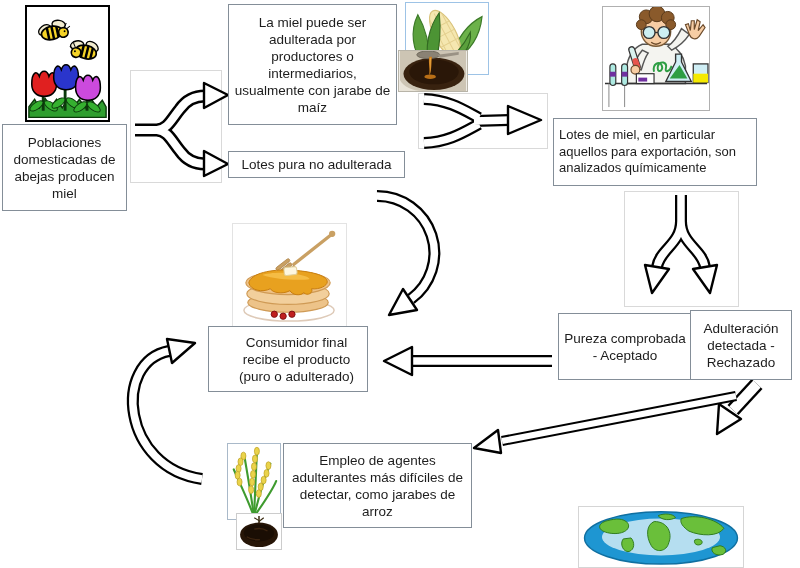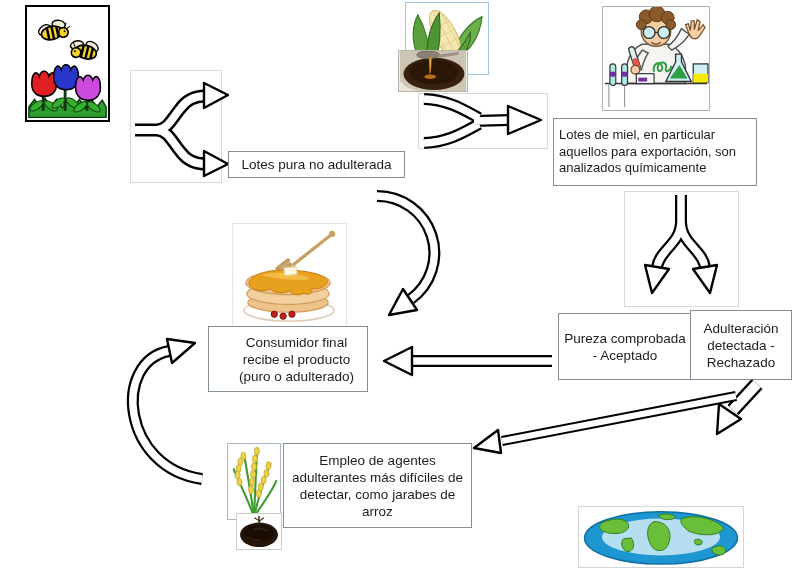--- a/index.html
+++ b/index.html
@@ -72,20 +72,26 @@
       <polygon class="ah" points="389,315 417,310 403,289"></polygon>
     </g>
 
     <g>
       <path class="ab" stroke-width="12" d="M202,479 C122,468 112,362 169,351"></path>
       <path class="aw" stroke-width="7.5" d="M202,479 C122,468 112,362 169,351"></path>
       <polygon class="ah" points="195,343 172,363 167,339"></polygon>
     </g>
   </svg>
 
+  <div class="tbox" style="left:2px;top:124px;width:125px;height:87px;">
+    <span>Poblaciones domesticadas de abejas producen miel</span>
+  </div>
+  <div class="tbox" style="left:228px;top:4px;width:169px;height:121px;">
+    <span>La miel puede ser adulterada por productores o intermediarios, usualmente con jarabe de maíz</span>
+  </div>
   <div class="tbox" style="left:228px;top:151px;width:177px;height:27px;">
     <span>Lotes pura no adulterada</span>
   </div>
   <div class="tbox left" style="left:553px;top:118px;width:204px;height:68px;">
     <span>Lotes de miel, en particular aquellos para exportación, son analizados químicamente</span>
   </div>
   <div class="tbox" style="left:208px;top:326px;width:160px;height:66px;padding-left:22px;">
     <span>Consumidor final recibe el producto (puro o adulterado)</span>
   </div>
   <div class="tbox" style="left:558px;top:313px;width:134px;height:67px;justify-content:flex-end;">

